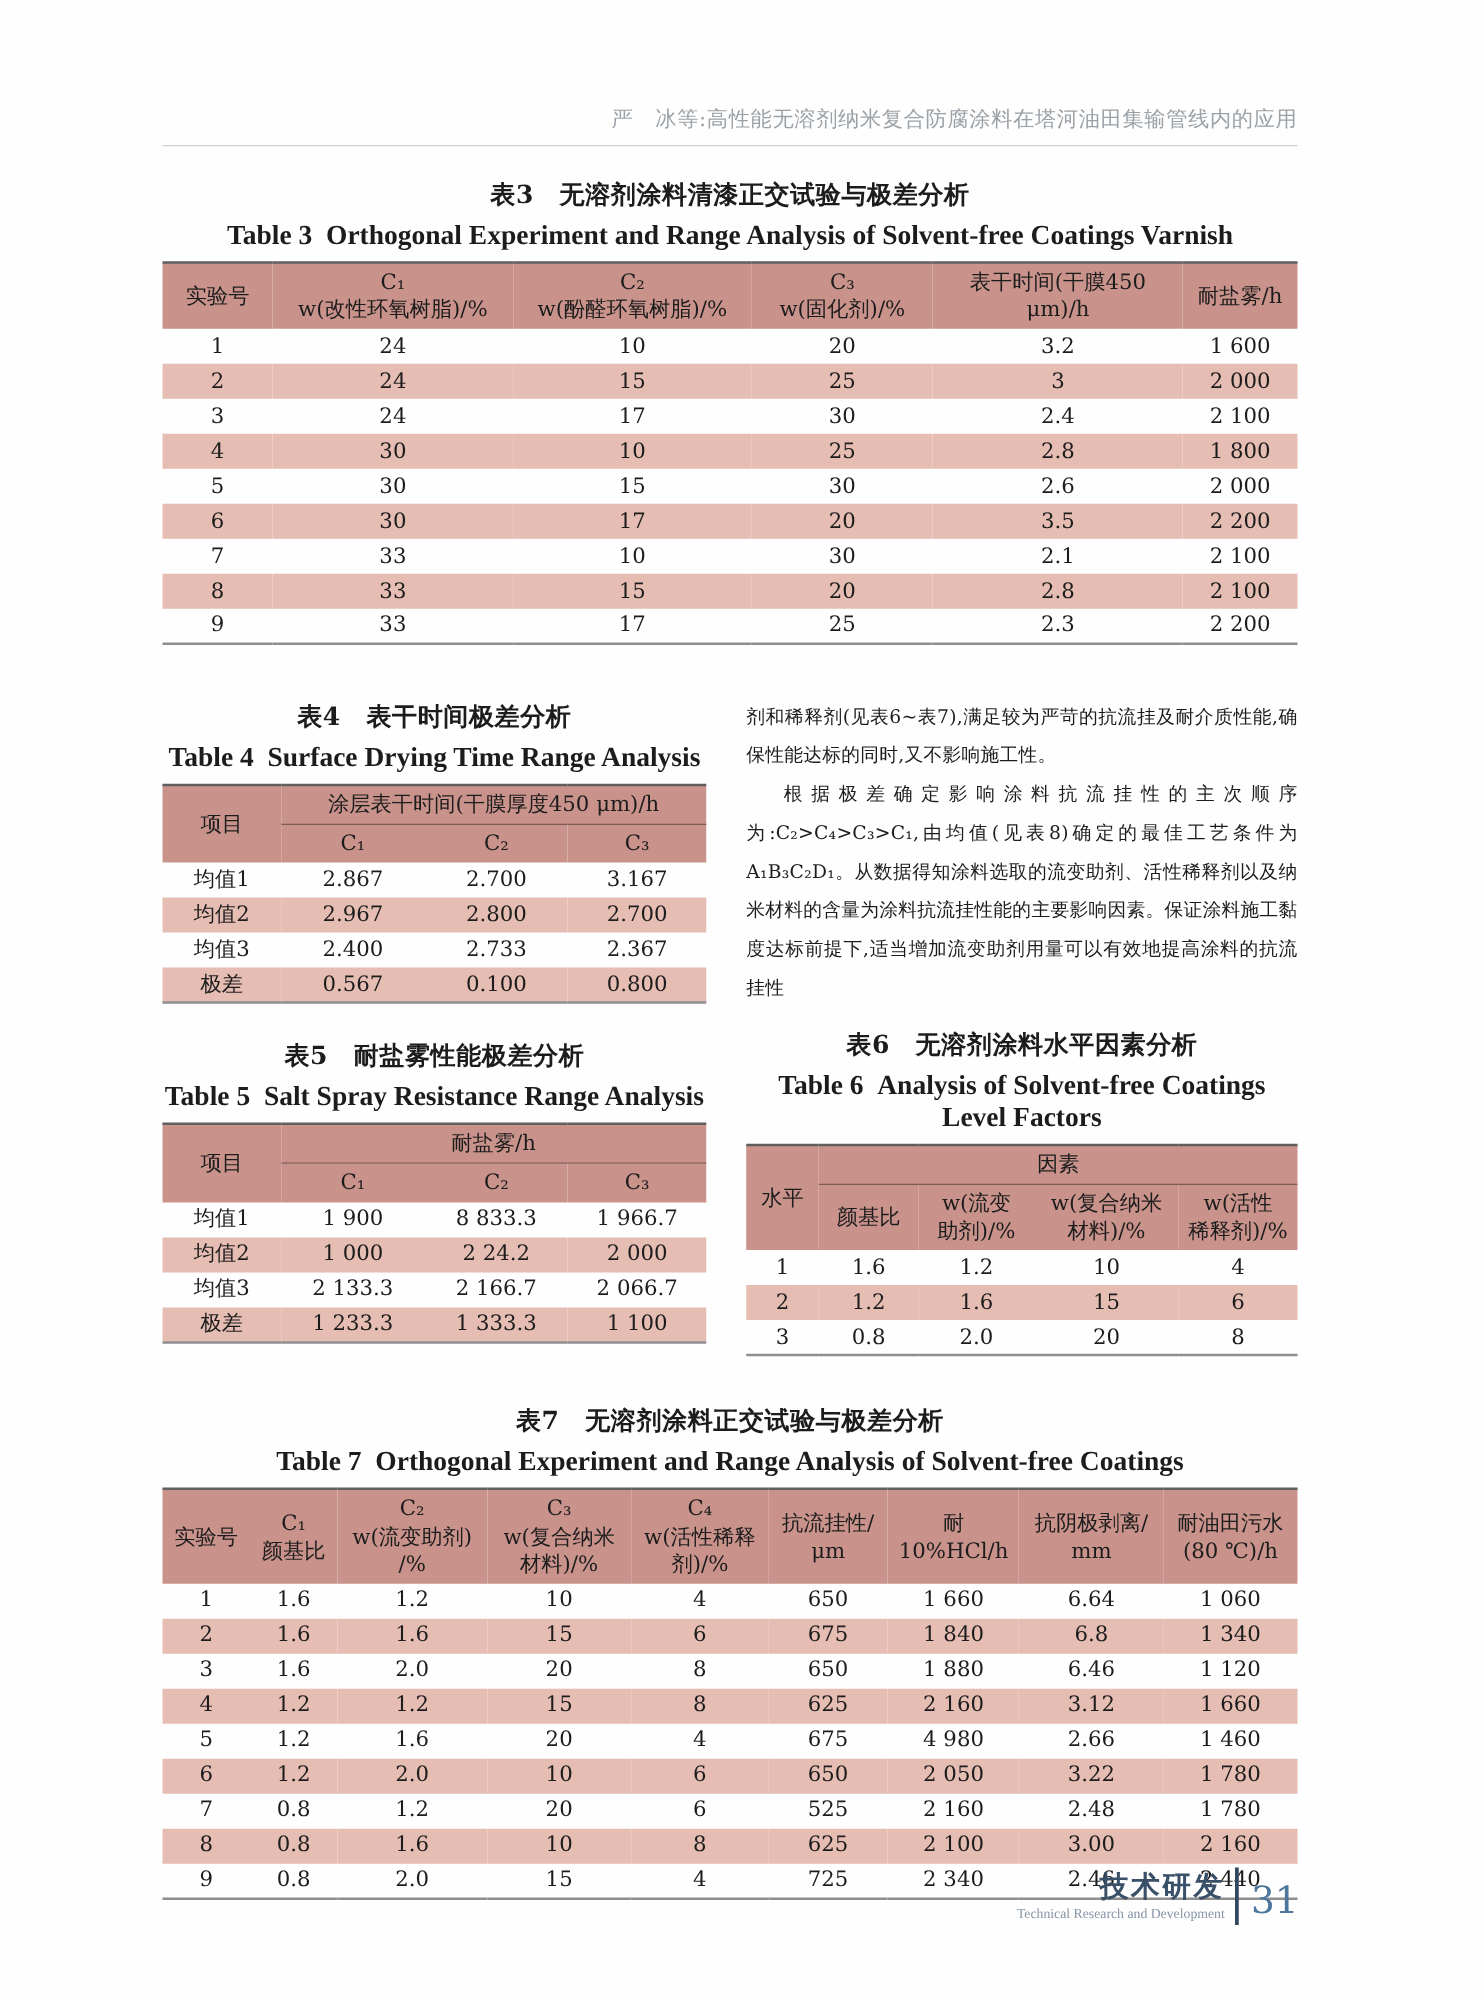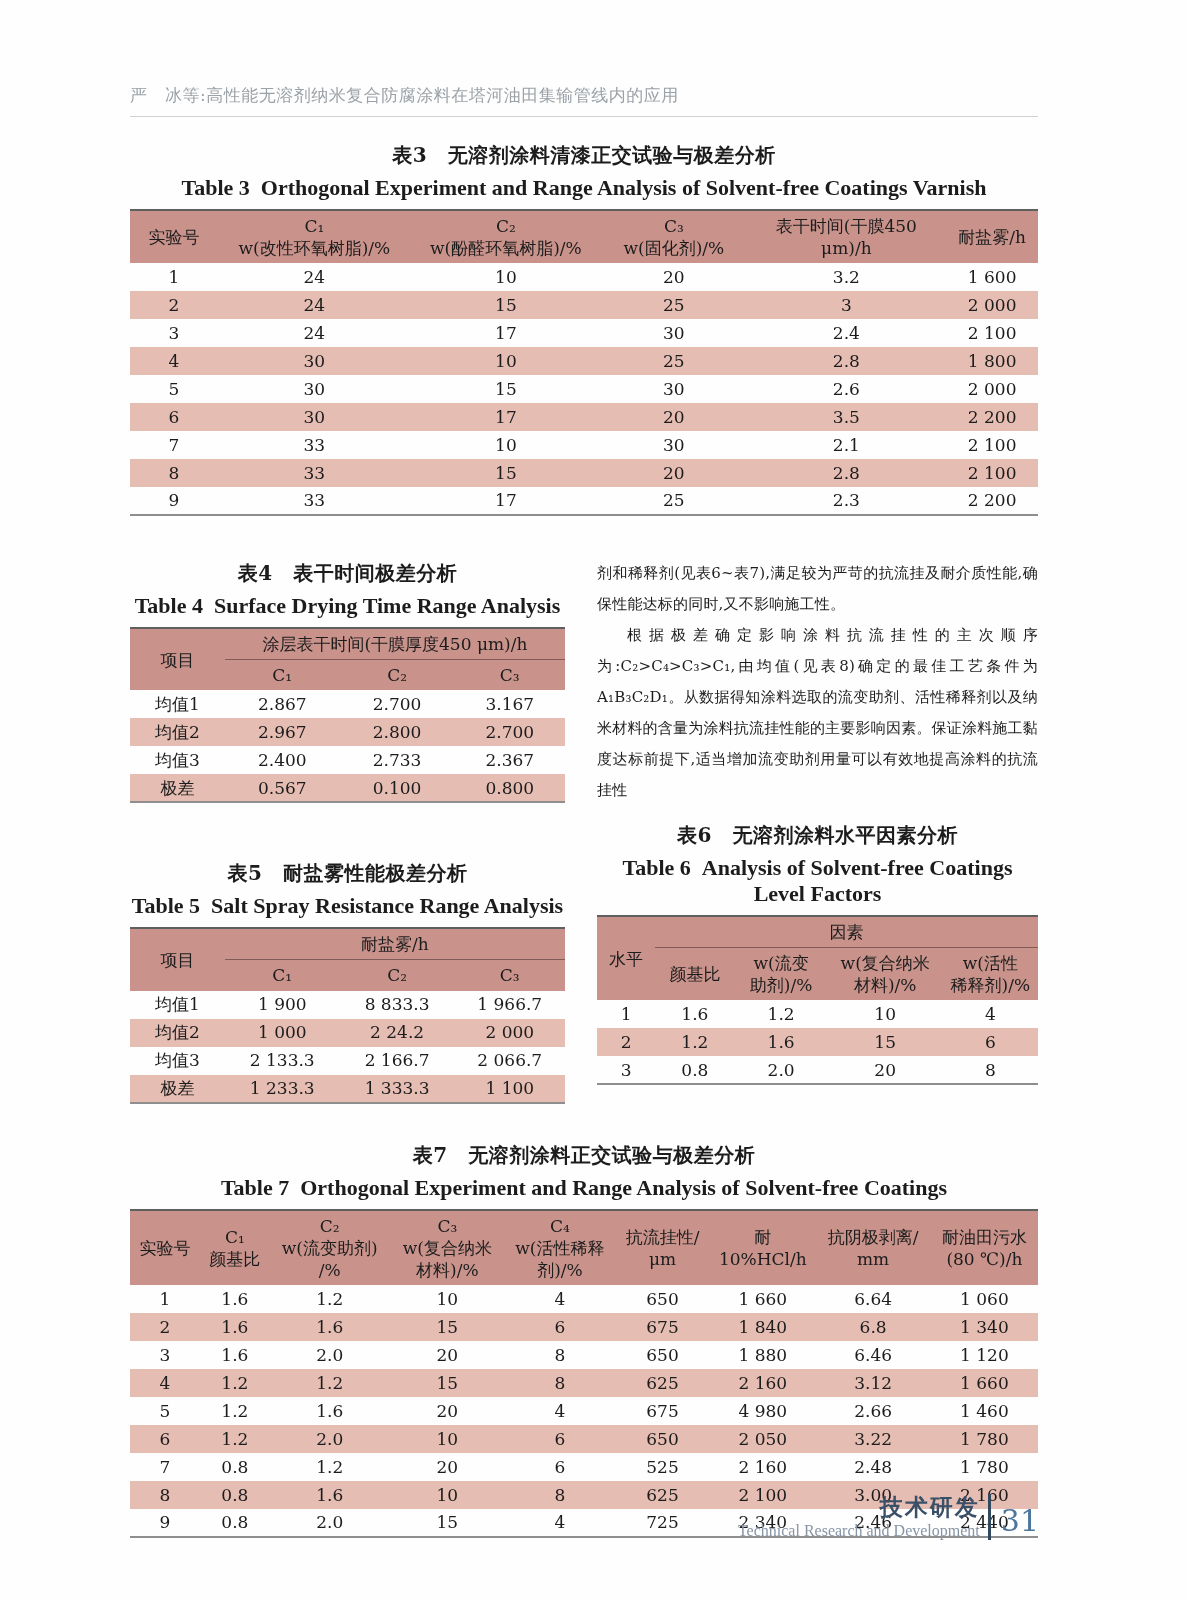--- a/index.html
+++ b/index.html
@@ -10,20 +10,21 @@
     background:#fefefe;
     font-family:"DejaVu Serif", serif;
     color:#1c1c1c;
     overflow:hidden;
   }
   .content { position:absolute; left:130px; top:0; width:908px; }
 
   
   .page-header {
     margin-top:84px;
+    text-align:right;
     font-size:17px;
     color:#9aa1a7;
     letter-spacing:0.5px;
     padding-bottom:9px;
     border-bottom:1px solid #cdd2d6;
   }
 
   
   .tbl-title-cn {
     text-align:center; font-weight:bold; font-size:20px;
@@ -62,21 +63,21 @@
 
   
   .sec-t3 { margin-top:25px; }
   .sec-t3 table td { height:28px; }
 
   .two-col { display:flex; margin-top:42px; }
   .col-left  { width:435px; }
   .col-right { width:441px; margin-left:32px; }
 
   .sec-t4 .tbl-title-cn { margin-top:2px; }
-  .sec-t5 { margin-top:57px; }
+  .sec-t5 { margin-top:28px; }
   .sec-t6 { margin-top:16px; }
 
   .para {
     font-size:15px;
     line-height:31px;
     text-align:justify;
     letter-spacing:0.2px;
   }
   .para p.indent { text-indent:2em; }
 
@@ -88,21 +89,21 @@
     right:148px; bottom:60px;
     display:flex; align-items:center;
   }
   .footer-text { text-align:right; }
   .footer-cn {
     font-size:23px; font-weight:bold;
     color:#3a5068; letter-spacing:2px;
     line-height:1.1;
   }
   .footer-en {
-    font-size:16px; color:#8795a5;
+    font-size:11px; color:#8795a5;
     font-family:"Liberation Serif", serif;
     margin-top:2px;
   }
   .footer-bar {
     width:3px; height:46px;
     background:#31485e;
     margin:0 10px 0 8px;
   }
   .footer-page {
     font-size:30px;

